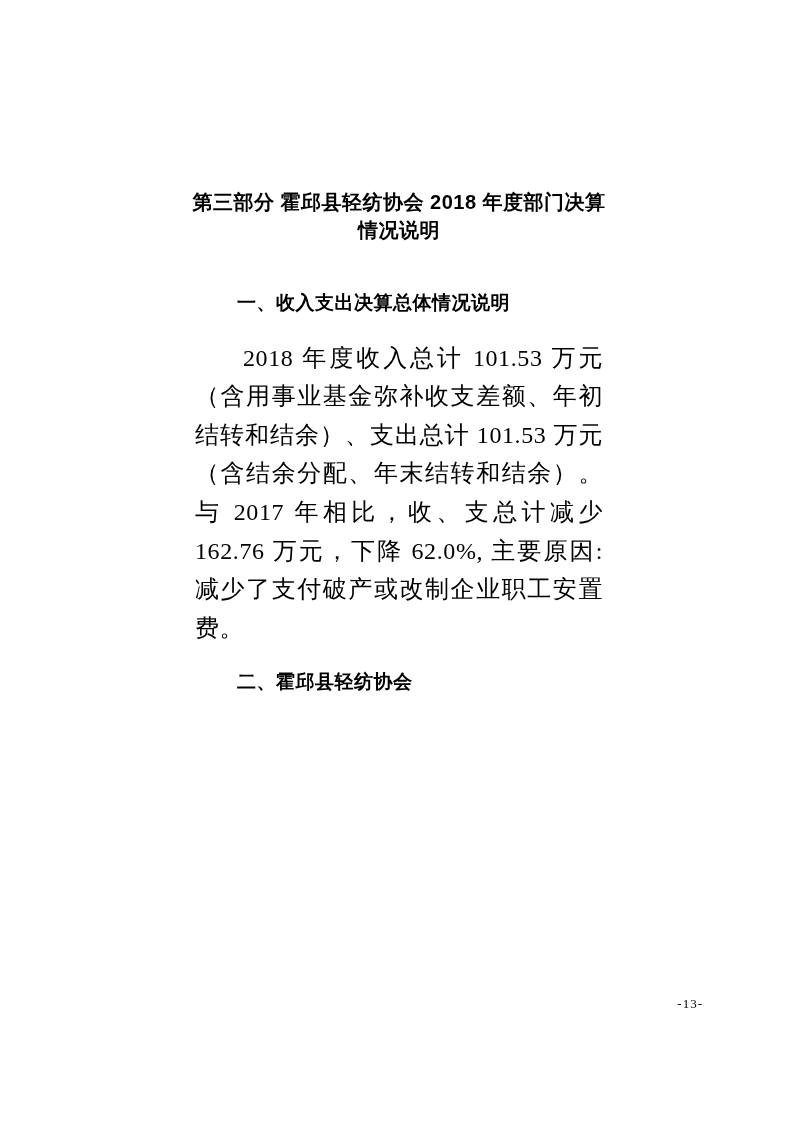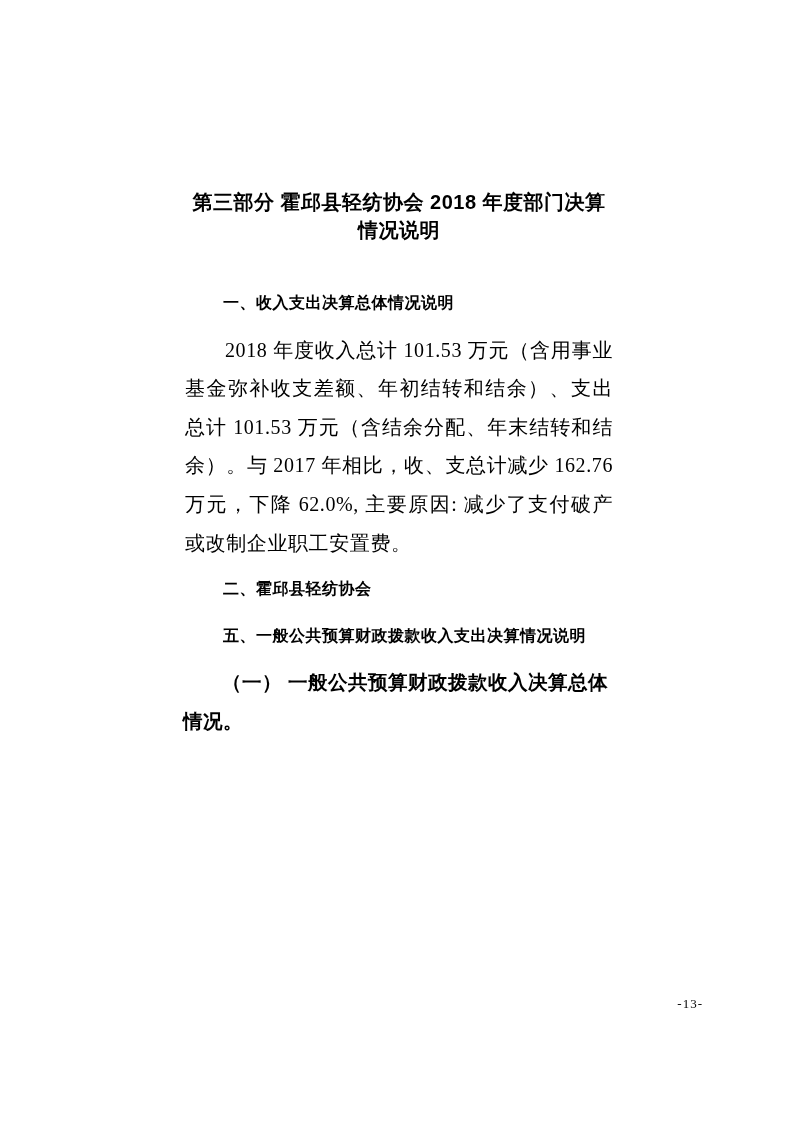--- a/index.html
+++ b/index.html
@@ -24,31 +24,31 @@
   .doc-title {
     margin: 0 0 40px 0;
     text-align: center;
     font-family: "Liberation Sans", "DejaVu Sans", sans-serif;
     font-weight: bold;
     font-size: 20px;
     line-height: 28px;
     letter-spacing: 0.5px;
   }
   .sec-heading {
-    margin: 8px;
+    margin: 16px;
     font-family: "Liberation Sans", "DejaVu Sans", sans-serif;
     font-weight: bold;
-    font-size: 16px;
+    font-size: 19px;
     line-height: 38.6px;
     text-indent: 2em;
     letter-spacing: 0.5px;
   }
   .sec-body {
-    margin: 2px;
-    font-size: 20px;
+    margin: 12px;
+    font-size: 24px;
     line-height: 38.6px;
     text-indent: 2em;
     text-align: justify;
     letter-spacing: 0.6px;
   }
   .sub-heading {
     margin: 0;
     font-family: "Liberation Sans", "DejaVu Sans", sans-serif;
     font-weight: bold;
     font-size: 19.5px;
@@ -81,21 +81,17 @@
     <section>
       <h2 class="sec-heading">二、霍邱县轻纺协会</h2>
     </section>
 
     <section>
     </section>
 
     <section>
     </section>
 
-    <section>
-      <h2 class="sec-heading">五、一般公共预算财政拨款收入支出决算情况说明</h2>
-      <h3 class="sub-heading">（一） 一般公共预算财政拨款收入决算总体情况。</h3>
-    </section>
 
   </div>
 
   <div class="page-number">-13-</div>
 </div>
 
 </body></html>

